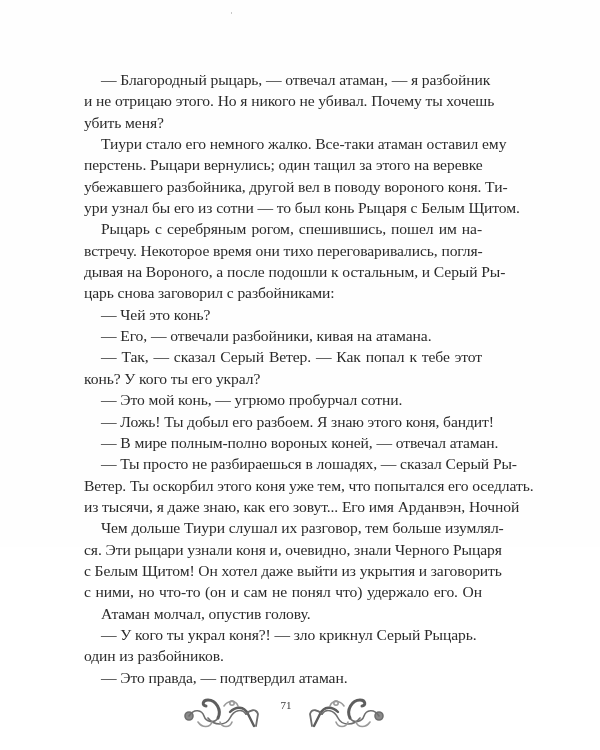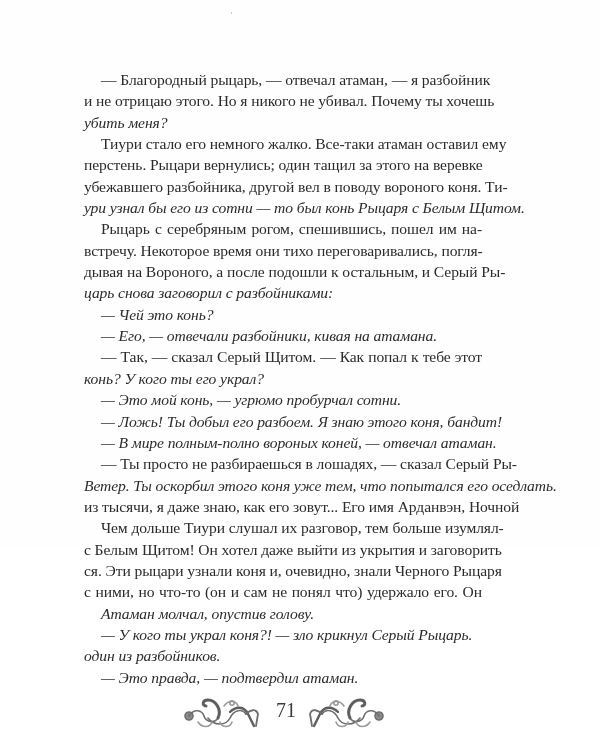--- a/index.html
+++ b/index.html
@@ -33,39 +33,38 @@
   .line {
     display: block;
     white-space: nowrap;
     height: 21.35px;
     text-align: justify;
     text-align-last: justify;
     overflow: visible;
   }
   .line.last {
     text-align-last: left;
-    font-style: italic;
   }
   .line.indent {
     padding-left: 17px;
   }
   .footer {
     position: absolute;
     left: 0;
     top: 690px;
     width: 600px;
     height: 44px;
   }
   .page-number {
     position: absolute;
     left: 274px;
     top: 9px;
     width: 24px;
     text-align: center;
-    font-size: 20px;
+    font-size: 11px;
     color: #3a3a3a;
   }
   .ornament {
     position: absolute;
     top: 2px;
     width: 82px;
     height: 38px;
   }
   .ornament.left { left: 180px; }
   .ornament.right { left: 306px; transform: scaleX(-1); }
@@ -89,31 +88,31 @@
       <span class="line indent">Тиури стало его немного жалко. Все-таки атаман оставил ему</span>
       <span class="line">перстень. Рыцари вернулись; один тащил за этого на веревке</span>
       <span class="line">убежавшего разбойника, другой вел в поводу вороного коня. Ти-</span>
       <span class="line last">ури узнал бы его из сотни — то был конь Рыцаря с Белым Щитом.</span>
       <span class="line indent">Рыцарь с серебряным рогом, спешившись, пошел им на-</span>
       <span class="line">встречу. Некоторое время они тихо переговаривались, погля-</span>
       <span class="line">дывая на Вороного, а после подошли к остальным, и Серый Ры-</span>
       <span class="line last">царь снова заговорил с разбойниками:</span>
       <span class="line indent last">— Чей это конь?</span>
       <span class="line indent last">— Его, — отвечали разбойники, кивая на атамана.</span>
-      <span class="line indent">— Так, — сказал Серый Щитом. — Как попал к тебе этот</span>
+      <span class="line indent">— Так, — сказал Серый Ветер. — Как попал к тебе этот</span>
       <span class="line last">конь? У кого ты его украл?</span>
       <span class="line indent last">— Это мой конь, — угрюмо пробурчал сотни.</span>
       <span class="line indent last">— Ложь! Ты добыл его разбоем. Я знаю этого коня, бандит!</span>
       <span class="line indent last">— В мире полным-полно вороных коней, — отвечал атаман.</span>
       <span class="line indent">— Ты просто не разбираешься в лошадях, — сказал Серый Ры-</span>
       <span class="line last">Ветер. Ты оскорбил этого коня уже тем, что попытался его оседлать.</span>
       <span class="line">из тысячи, я даже знаю, как его зовут... Его имя Арданвэн, Ночной</span>
       <span class="line indent">Чем дольше Тиури слушал их разговор, тем больше изумлял-</span>
+      <span class="line">ся. Эти рыцари узнали коня и, очевидно, знали Черного Рыцаря</span>
       <span class="line">с Белым Щитом! Он хотел даже выйти из укрытия и заговорить</span>
-      <span class="line">ся. Эти рыцари узнали коня и, очевидно, знали Черного Рыцаря</span>
       <span class="line">с ними, но что-то (он и сам не понял что) удержало его. Он</span>
       <span class="line indent last">Атаман молчал, опустив голову.</span>
       <span class="line indent last">— У кого ты украл коня?! — зло крикнул Серый Рыцарь.</span>
       <span class="line last">один из разбойников.</span>
       <span class="line indent last">— Это правда, — подтвердил атаман.</span>
     </div>
 
   <div class="footer">
     <svg class="ornament left" viewBox="0 0 82 38" xmlns="http://www.w3.org/2000/svg">
       <g fill="none" stroke="#6e6e6e" stroke-width="1.6" stroke-linecap="round">

